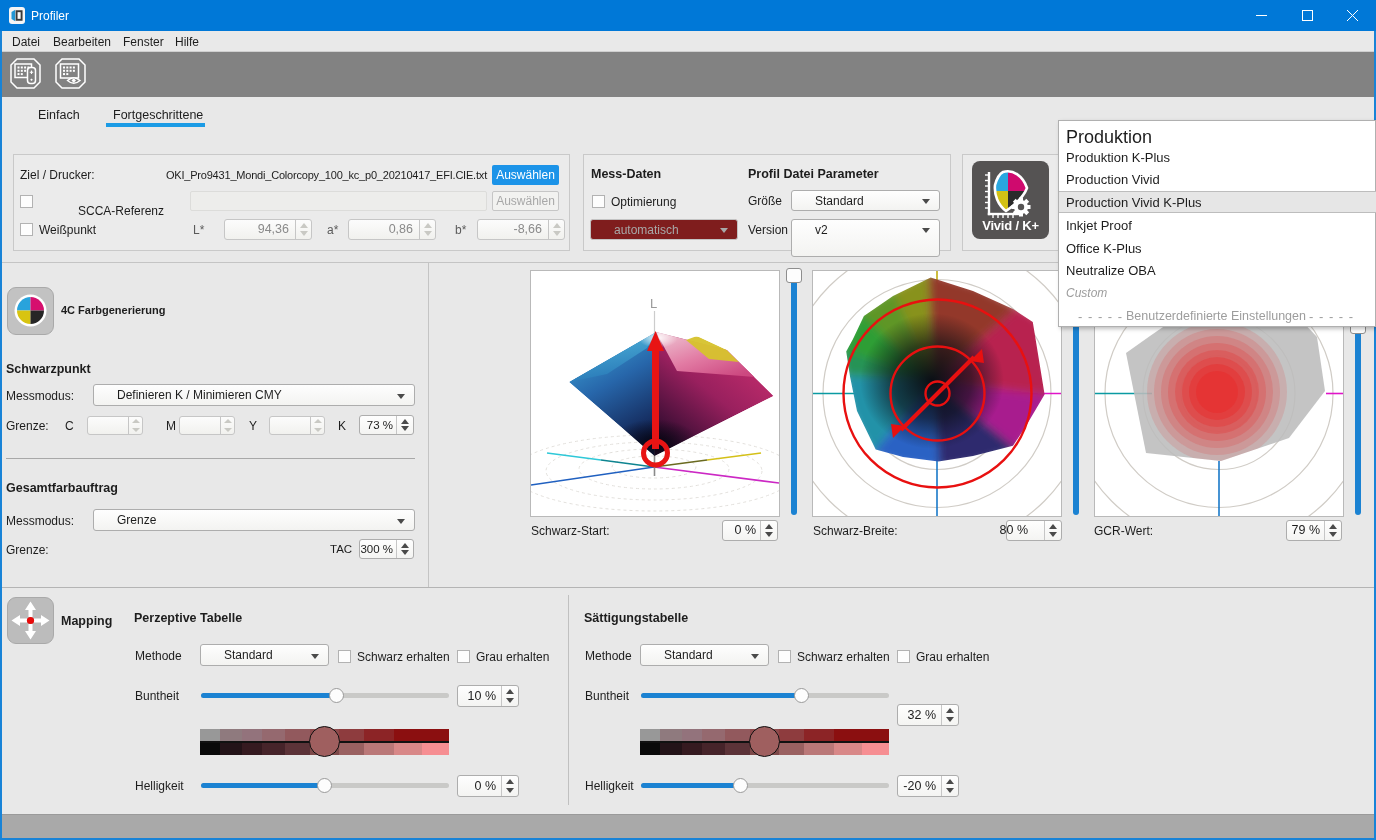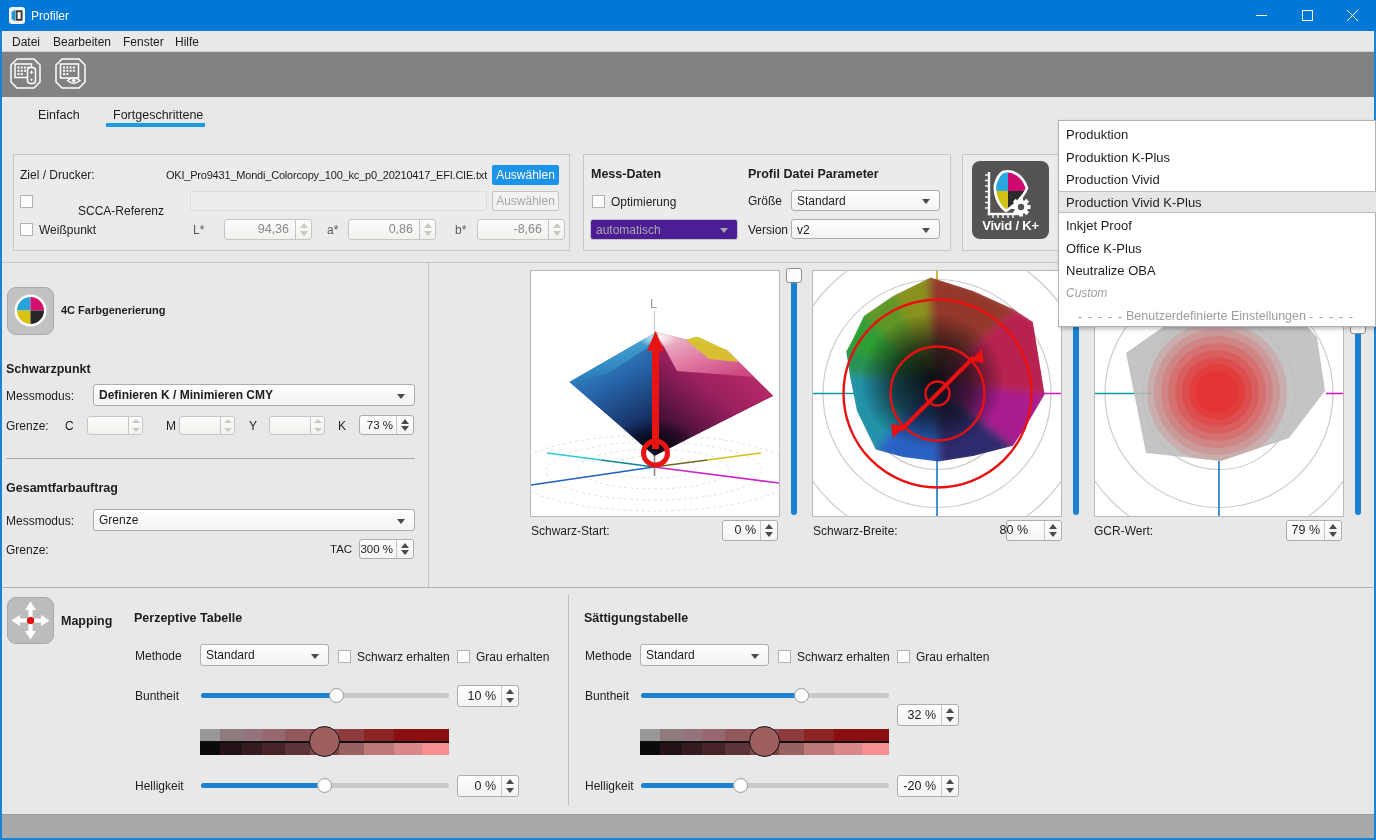--- a/index.html
+++ b/index.html
@@ -3,23 +3,23 @@
 <meta charset="utf-8">
 <style>
 * { margin:0; padding:0; box-sizing:border-box; }
 html,body { width:1376px; height:840px; overflow:hidden; }
 body { font-family:"Liberation Sans", sans-serif; position:relative; background:#e8e8e8; }
 .abs { position:absolute; }
 .lbl { position:absolute; font-size:12px; color:#1d1d1d; white-space:nowrap; }
 .bold { font-weight:bold; }
 .gray { color:#9d9d9d; }
 .cb { position:absolute; width:13px; height:13px; background:#fdfdfd; border:1px solid #b2b2b2; }
-.dd { position:absolute; background:linear-gradient(#fefefe,#f3f3f1); border:1px solid #adadad; border-radius:3px; font-size:12px; color:#1d1d1d; line-height:20px; padding-left:5px; white-space:nowrap; }
+.dd { position:absolute; background:linear-gradient(#fefefe,#f3f3f1); border:1px solid #adadad; border-radius:3px; font-size:12px; color:#1d1d1d; line-height:20px; padding-left:23px; white-space:nowrap; }
 .dd-arr { position:absolute; right:9px; top:8px; width:0; height:0; border-left:4.5px solid transparent; border-right:4.5px solid transparent; border-top:5px solid #4a4a4a; }
-.dd.dis { color:#a8a8a8; background:#4c1d95; border-color:#c3c3c3; }
+.dd.dis { color:#a8a8a8; background:#7f1d1d; border-color:#c3c3c3; }
 .dd.dis .dd-arr { border-top-color:#a8a8a8; }
 .spin { position:absolute; background:linear-gradient(#fefefe,#f4f4f2); border:1px solid #adadad; border-radius:3px; font-size:12.5px; color:#1d1d1d; }
 .spin .val { position:absolute; right:0; top:0; bottom:0; text-align:right; white-space:nowrap; }
 .spin .arrs { position:absolute; right:0; top:0; bottom:0; border-left:1px solid #c6c6c6; }
 .spin.dis { background:linear-gradient(#fcfcfc,#f1f1ee); border-color:#c6c6c6; }
 .spin .au { position:absolute; left:50%; transform:translateX(-50%); width:0; height:0; border-left:4px solid transparent; border-right:4px solid transparent; border-bottom:5px solid #4a4a4a; top:3px; }
 .spin .ad { position:absolute; left:50%; transform:translateX(-50%); width:0; height:0; border-left:4px solid transparent; border-right:4px solid transparent; border-top:5px solid #4a4a4a; bottom:3px; }
 .spin.dis .au { border-bottom-color:#c9c9c4; }
 .spin.dis .ad { border-top-color:#c9c9c4; }
 .groupbox { position:absolute; background:#ebebeb; border:1px solid #c9c9c9; }
@@ -132,21 +132,21 @@
 
 <div class="groupbox" style="left:583px;top:154px;width:368px;height:97px;"></div>
 <div class="lbl bold" style="left:591px;top:167px;font-size:12.5px;">Mess-Daten</div>
 <div class="lbl bold" style="left:748px;top:167px;font-size:12.5px;">Profil Datei Parameter</div>
 <div class="cb" style="left:592px;top:195px;"></div>
 <div class="lbl" style="left:611px;top:195px;">Optimierung</div>
 <div class="dd dis" style="left:590px;top:219px;width:148px;height:21px;">automatisch<div class="dd-arr"></div></div>
 <div class="lbl" style="left:748px;top:194px;">Größe</div>
 <div class="dd" style="left:791px;top:190px;width:149px;height:21px;">Standard<div class="dd-arr"></div></div>
 <div class="lbl" style="left:748px;top:223px;">Version</div>
-<div class="dd" style="left:791px;top:219px;width:149px;height:20px;">v2<div class="dd-arr"></div></div>
+<div class="dd" style="left:791px;top:219px;width:149px;height:38px;">v2<div class="dd-arr"></div></div>
 
 <div class="groupbox" style="left:962px;top:154px;width:400px;height:97px;"></div>
 <div class="abs" style="left:972px;top:161px;width:77px;height:78px;background:#555353;border-radius:8px;"></div>
 <svg class="abs" style="left:972px;top:161px;" width="77" height="78" viewBox="0 0 77 78">
   <defs>
     <clipPath id="sail">
       <path d="M31,11 C41,8 51,15 55,27 C52,35 44,43 34,50 C26,44 22,34 23,24 C25,17 27,13 31,11 Z"></path>
     </clipPath>
   </defs>
   <g stroke="#fff" stroke-width="2.4">
@@ -194,21 +194,21 @@
   <circle cx="16.5" cy="16.5" r="16" fill="#fff"></circle>
   <path d="M16.5,16.5 L16.5,3 A13.5,13.5 0 0 0 3,16.5 Z" fill="#29a3dc"></path>
   <path d="M16.5,16.5 L16.5,3 A13.5,13.5 0 0 1 30,16.5 Z" fill="#d60f6e"></path>
   <path d="M16.5,16.5 L3,16.5 A13.5,13.5 0 0 0 16.5,30 Z" fill="#d8c410"></path>
   <path d="M16.5,16.5 L30,16.5 A13.5,13.5 0 0 1 16.5,30 Z" fill="#262626"></path>
 </svg>
 <div class="lbl bold" style="left:61px;top:304px;font-size:11px;">4C Farbgenerierung</div>
 
 <div class="lbl bold" style="left:6px;top:362px;font-size:12.5px;">Schwarzpunkt</div>
 <div class="lbl" style="left:6px;top:389px;">Messmodus:</div>
-<div class="dd" style="left:93px;top:384px;width:322px;height:22px;line-height:21px;font-weight:bold;">Definieren K / Minimieren CMY<div class="dd-arr" style="top:9px;"></div></div>
+<div class="dd" style="left:93px;top:384px;width:322px;height:22px;line-height:21px;">Definieren K / Minimieren CMY<div class="dd-arr" style="top:9px;"></div></div>
 <div class="lbl" style="left:6px;top:419px;">Grenze:</div>
 <div class="lbl" style="left:65px;top:419px;">C</div>
 <div class="spin dis" style="left:87px;top:416px;width:56px;height:19px;">
     <div class="arrs" style="width:14px;">
       <div class="au" style="border-bottom-width:4px;top:2px;"></div>
       <div class="ad" style="border-top-width:4px;bottom:2px;"></div>
     </div>
   </div>
 <div class="lbl" style="left:166px;top:419px;">M</div>
 <div class="spin dis" style="left:179px;top:416px;width:56px;height:19px;">
@@ -505,21 +505,21 @@
 </div>
 
 <div class="abs" style="left:0;top:814px;width:1376px;height:24px;background:#a9a9a9;border-top:1px solid #9a9a9a;"></div>
 
 <div class="abs" style="left:0;top:31px;width:2px;height:809px;background:#1883d7;"></div>
 <div class="abs" style="left:1374px;top:31px;width:2px;height:809px;background:#1883d7;"></div>
 <div class="abs" style="left:0;top:838px;width:1376px;height:2px;background:#1883d7;"></div>
 
 <div class="abs" style="left:1058px;top:120px;width:318px;height:207px;background:#fff;border:1px solid #b0b0b0;box-shadow:2px 2px 4px rgba(0,0,0,0.25);"></div>
 <div class="abs" style="left:1059px;top:191px;width:317px;height:22px;background:#e6e6e6;border-top:1px solid #bdbdbd;border-bottom:1px solid #bdbdbd;"></div>
-<div class="lbl" style="left:1066px;top:127px;font-size:13px;">Produktion</div>
+<div class="lbl" style="left:1066px;top:127px;font-size:18px;">Produktion</div>
 <div class="lbl" style="left:1066px;top:150px;font-size:13px;">Produktion K-Plus</div>
 <div class="lbl" style="left:1066px;top:172px;font-size:13px;">Production Vivid</div>
 <div class="lbl" style="left:1066px;top:195px;font-size:13px;">Production Vivid K-Plus</div>
 <div class="lbl" style="left:1066px;top:218px;font-size:13px;">Inkjet Proof</div>
 <div class="lbl" style="left:1066px;top:241px;font-size:13px;">Office K-Plus</div>
 <div class="lbl" style="left:1066px;top:263px;font-size:13px;">Neutralize OBA</div>
 <div class="lbl gray" style="left:1066px;top:286px;font-size:12px;font-style:italic;">Custom</div>
 <div class="lbl gray" style="left:1078px;top:309px;font-size:13px;letter-spacing:1px;">- - - - -</div>
 <div class="lbl gray" style="left:1126px;top:309px;font-size:12.5px;">Benutzerdefinierte Einstellungen</div>
 <div class="lbl gray" style="left:1309px;top:309px;font-size:13px;letter-spacing:1px;">- - - - -</div>

